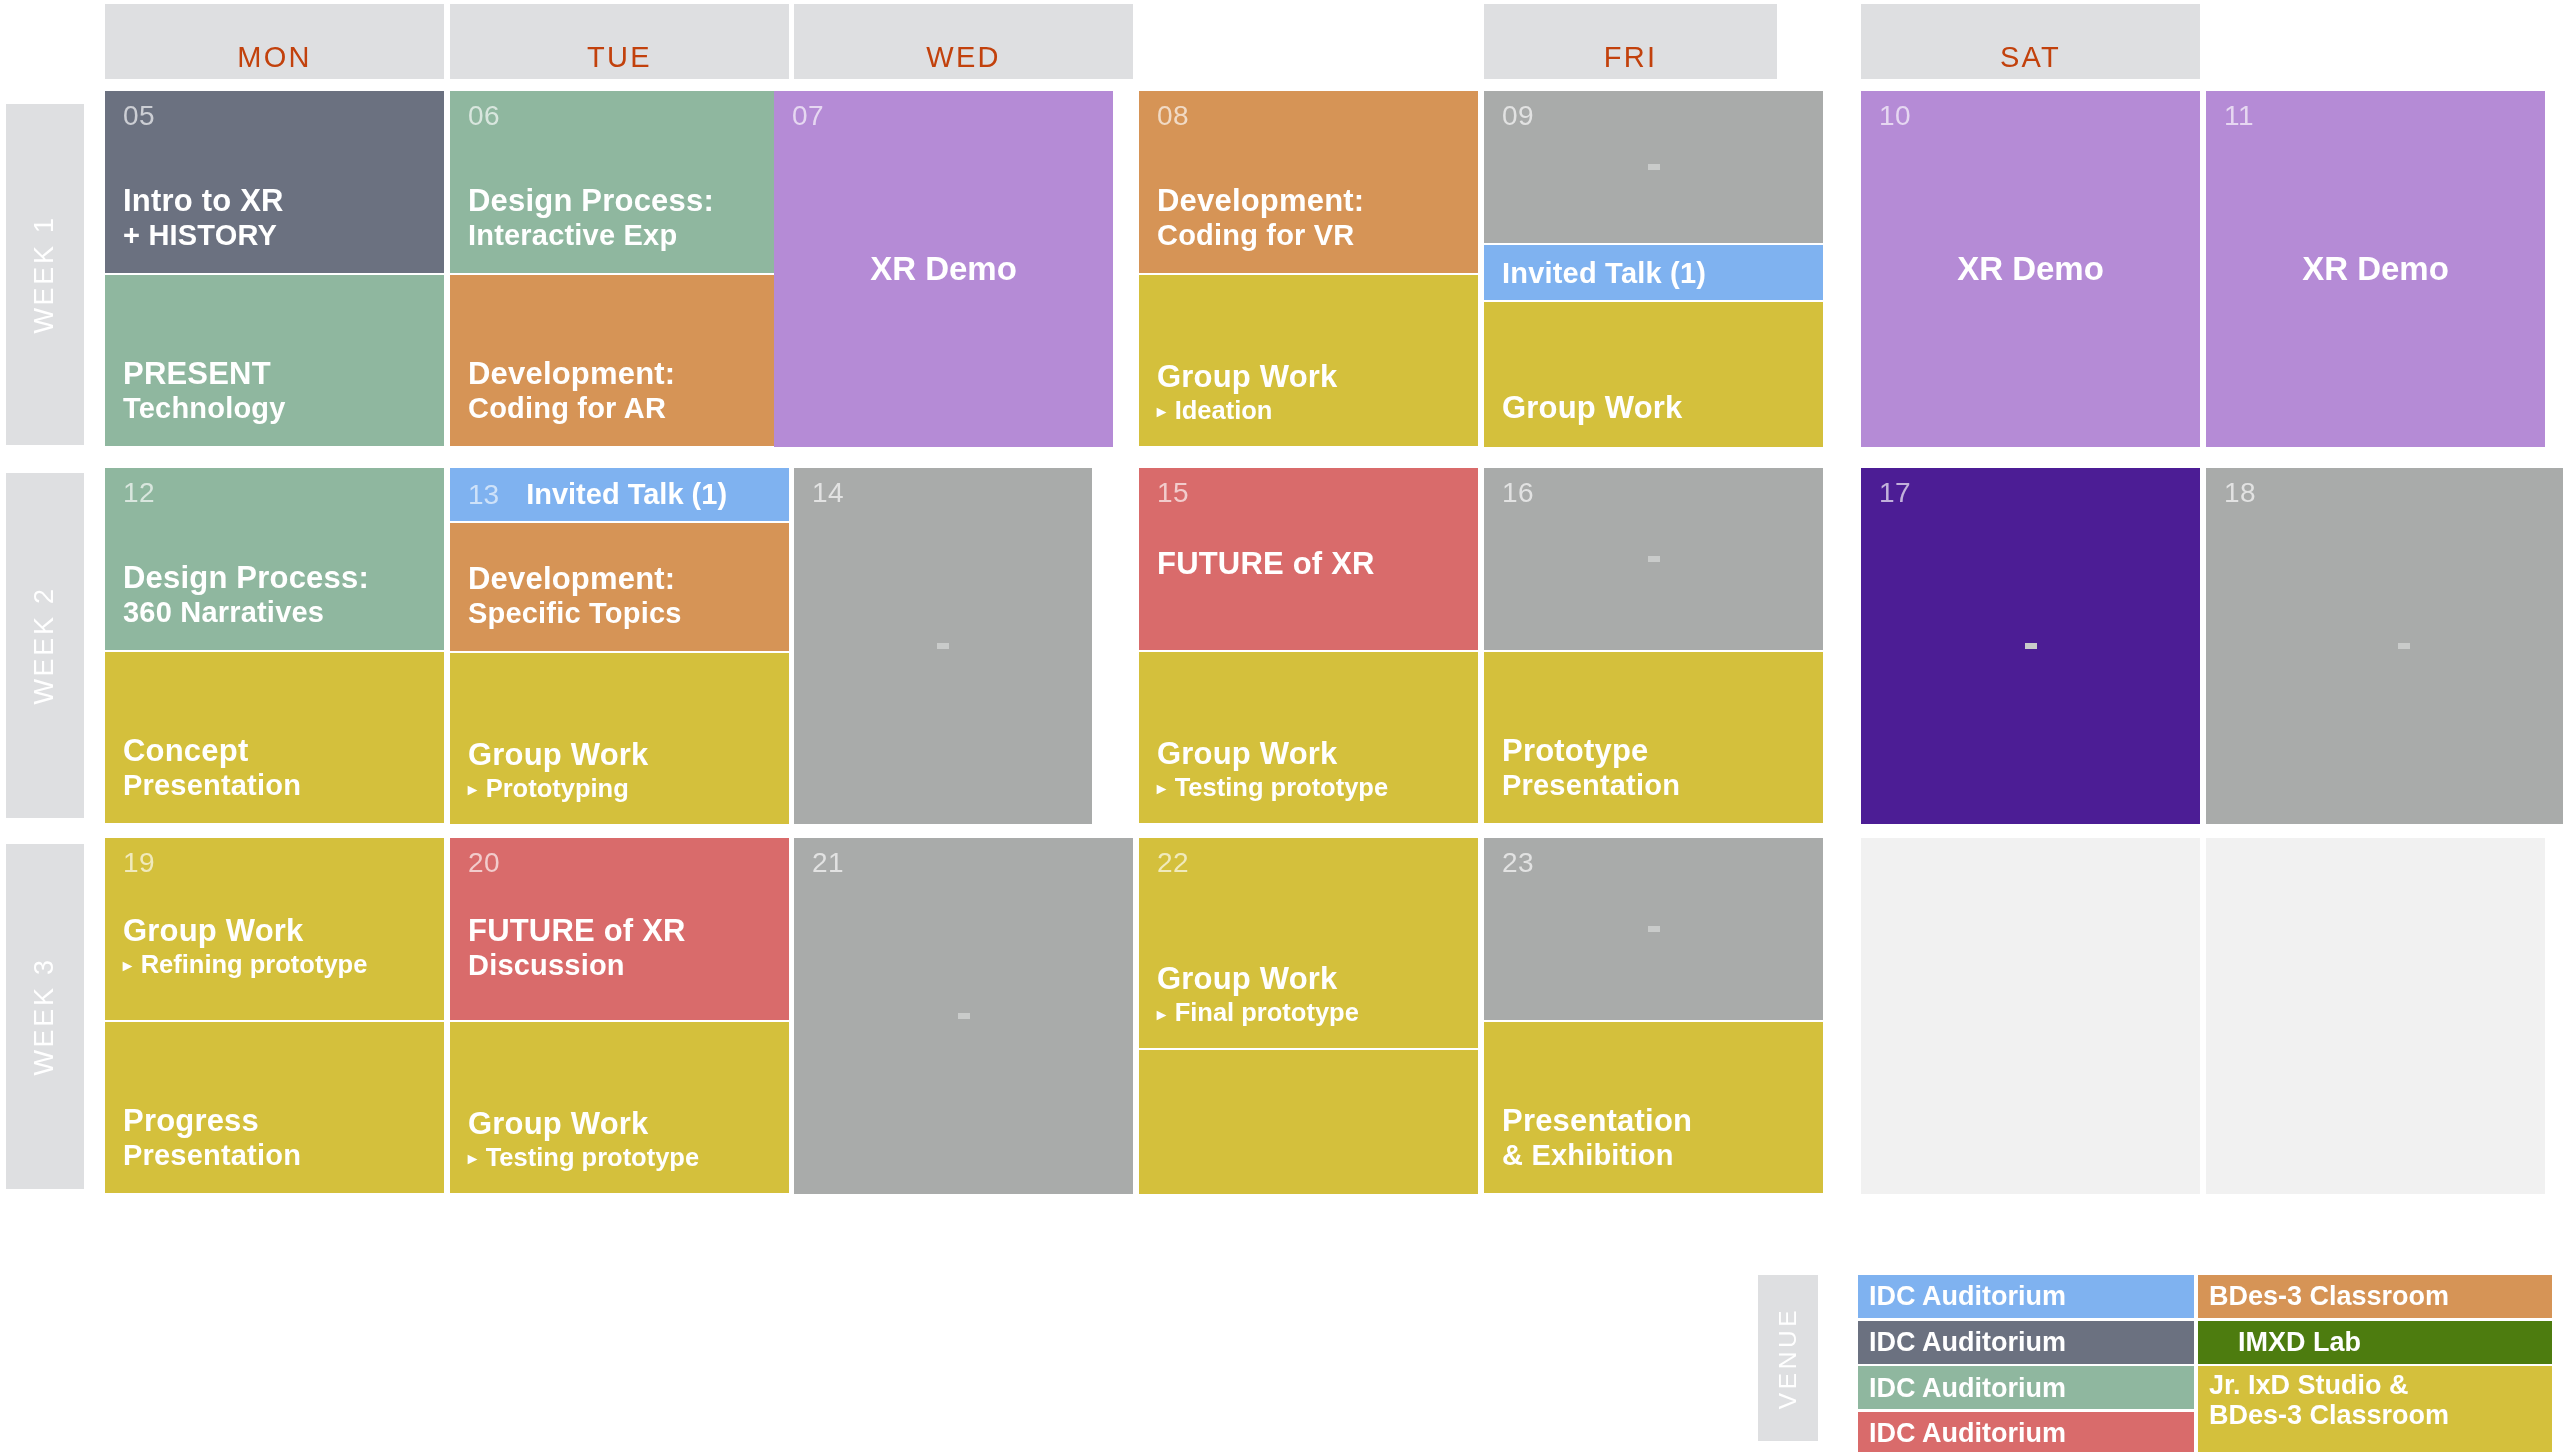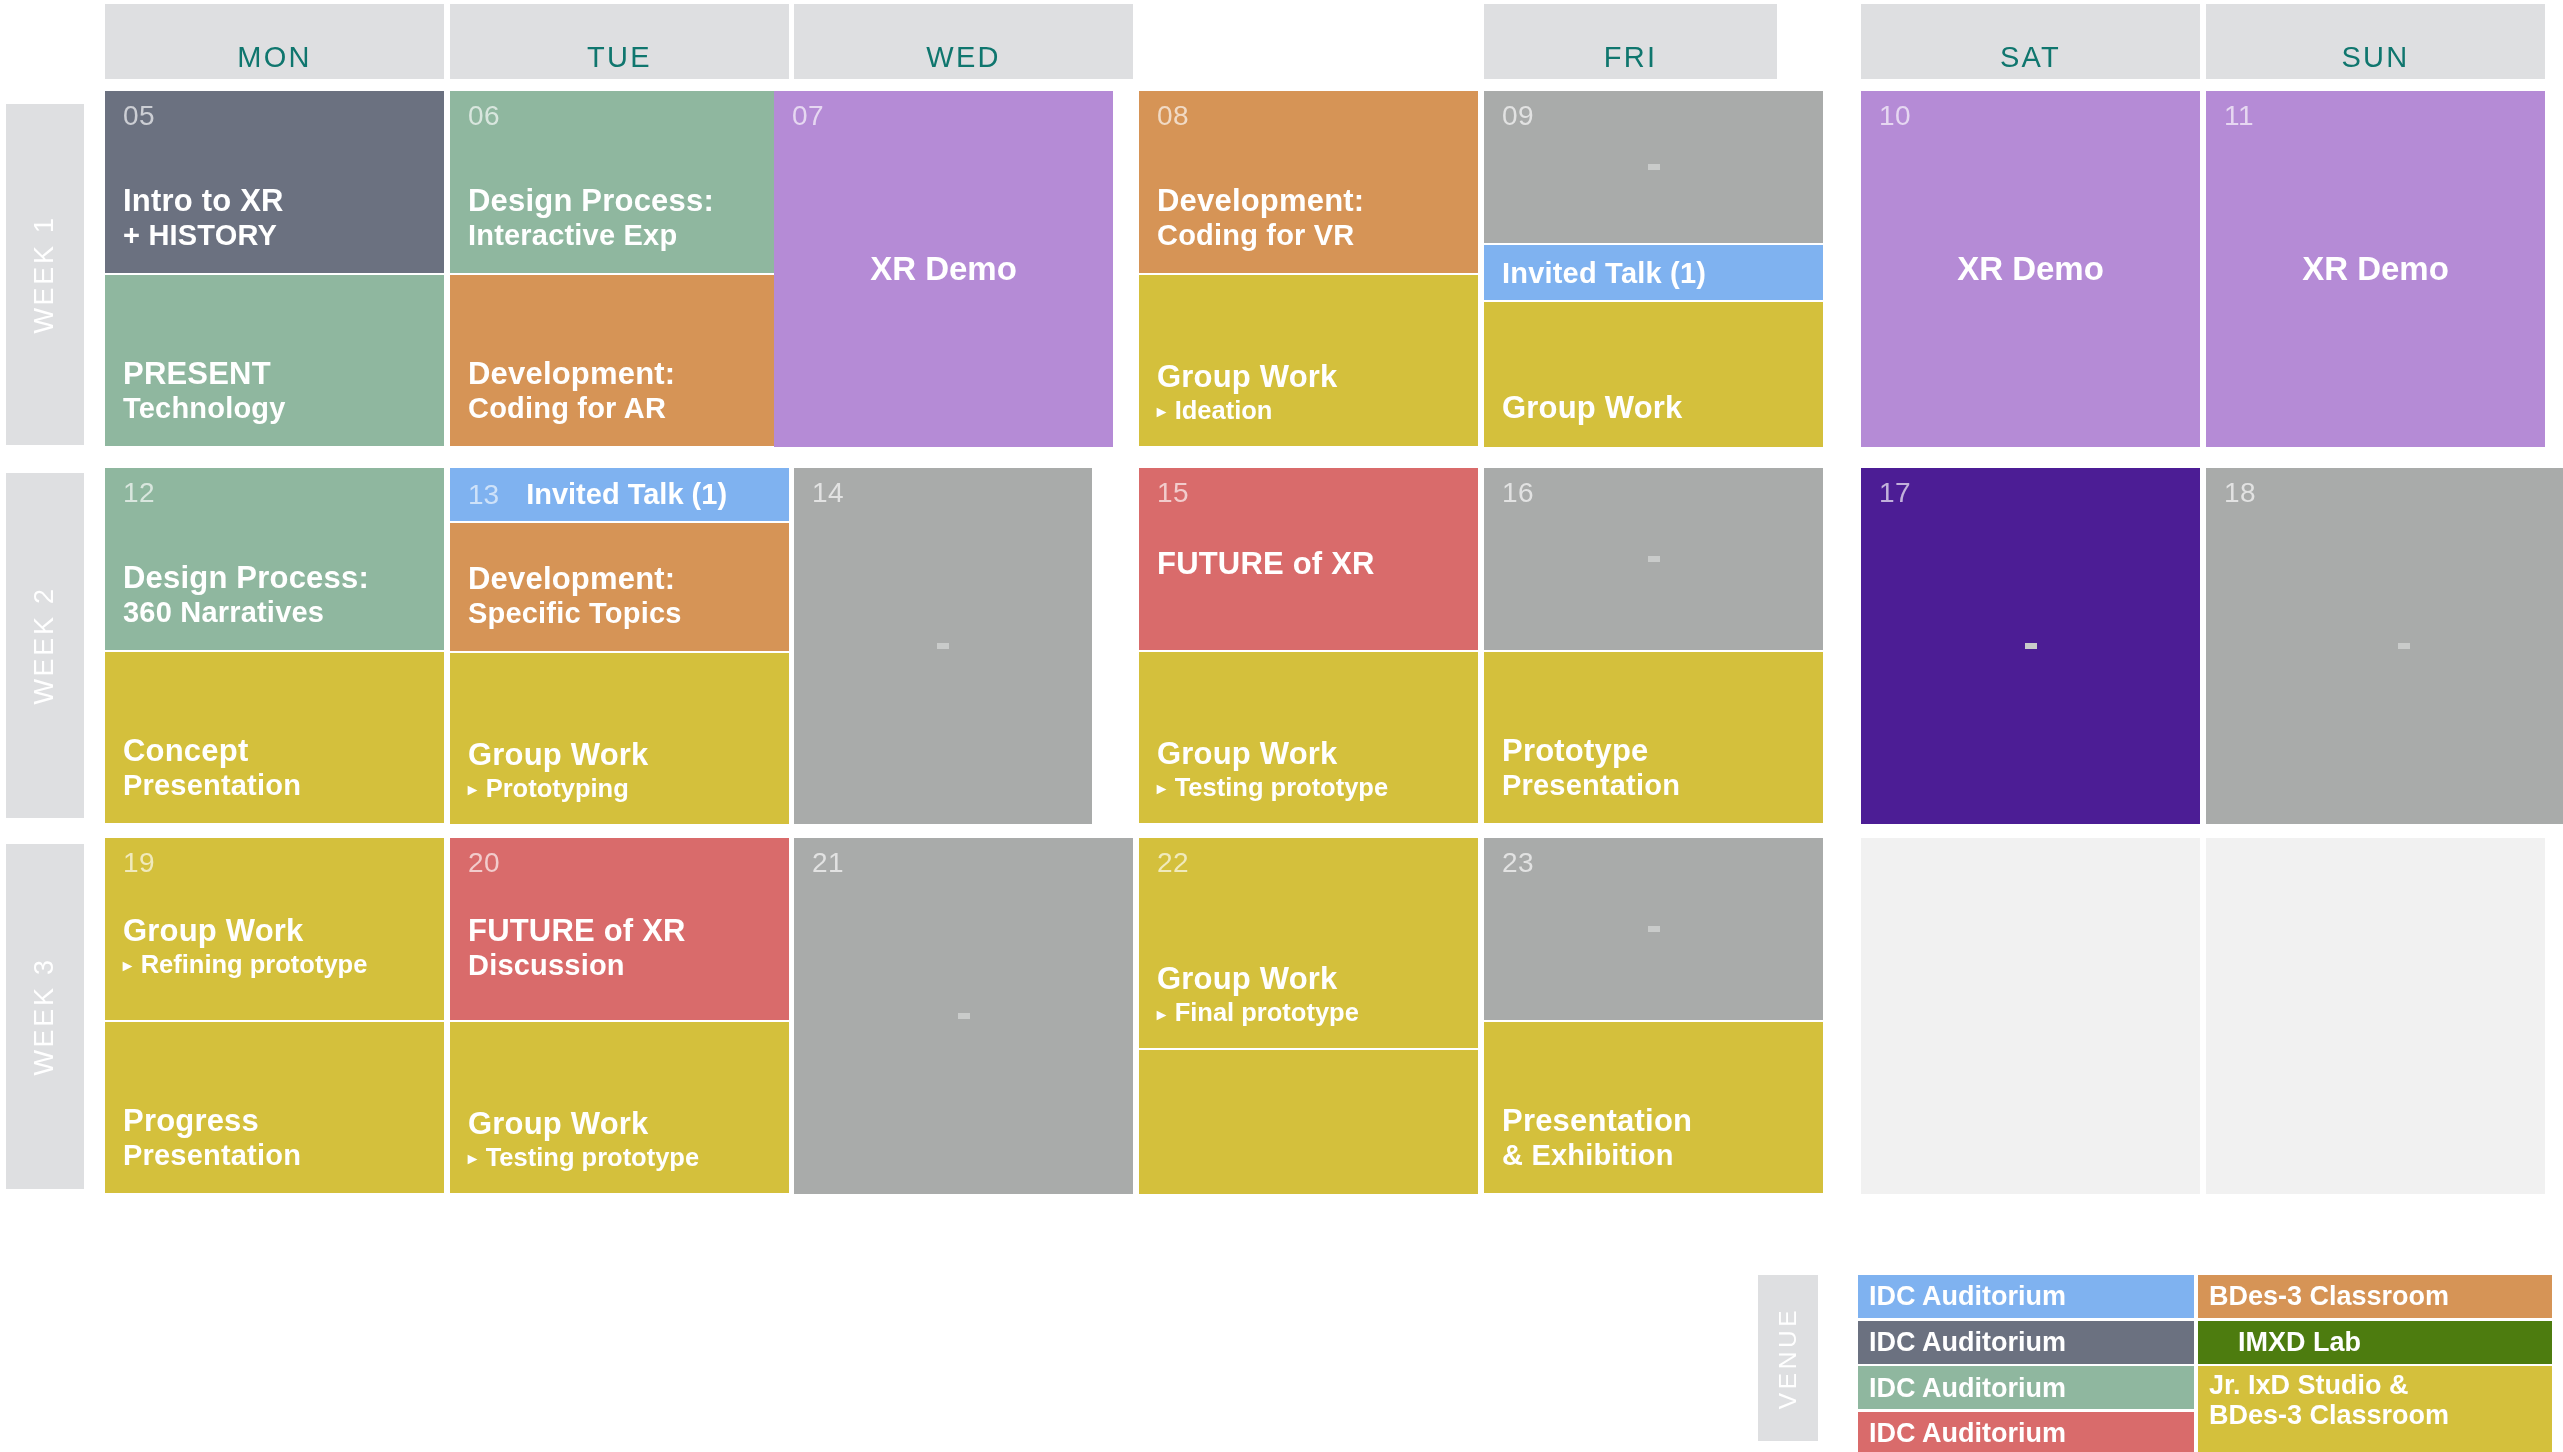--- a/index.html
+++ b/index.html
@@ -5,21 +5,21 @@
   * { box-sizing: border-box; margin:0; padding:0; }
   html,body { width:2563px; height:1452px; background:#ffffff;
     font-family:"Liberation Sans", sans-serif; overflow:hidden; }
 
   #stage { position:relative; width:2563px; height:1452px; }
 
   
   .hdr-row { position:absolute; left:0; top:0; width:2563px; height:78px; }
   .hdr-cell { position:absolute; top:3.6px; height:75px; background:#DEDFE1;
     display:flex; align-items:center; justify-content:center; }
-  .hdr-cell span { color:#0f766e; font-size:29px; font-weight:400;
+  .hdr-cell span { color:#c2410c; font-size:29px; font-weight:400;
     letter-spacing:2.3px; font-family:"Liberation Sans", sans-serif;margin-top:32px; }
 
   
   .wk-label { position:absolute; left:5.5px; width:78px; background:#DEDFE1;
     display:flex; align-items:center; justify-content:center; }
   .wk-label span { transform:rotate(-90deg); white-space:nowrap;
     color:#ffffff; font-size:27px; letter-spacing:2.7px; font-weight:400; }
 
   
   .day { position:absolute; display:flex; flex-direction:column; }
@@ -84,23 +84,20 @@
       </div>
     <div class="hdr-cell" style="left:794px;width:339px;">
         <span>WED</span>
       </div>
     <div class="hdr-cell" style="left:1484px;width:293px;">
         <span>FRI</span>
       </div>
     <div class="hdr-cell" style="left:1861px;width:339px;">
         <span>SAT</span>
       </div>
-    <div class="hdr-cell" style="left:2206px;width:339px;">
-        <span>SUN</span>
-      </div>
   </div>
 
   <div class="wk-label" style="top:104px;height:341px;">
       <span>WEEK 1</span>
     </div>
   <div class="wk-label" style="top:473px;height:345px;">
       <span>WEEK 2</span>
     </div>
   <div class="wk-label" style="top:844px;height:345px;">
       <span>WEEK 3</span>

